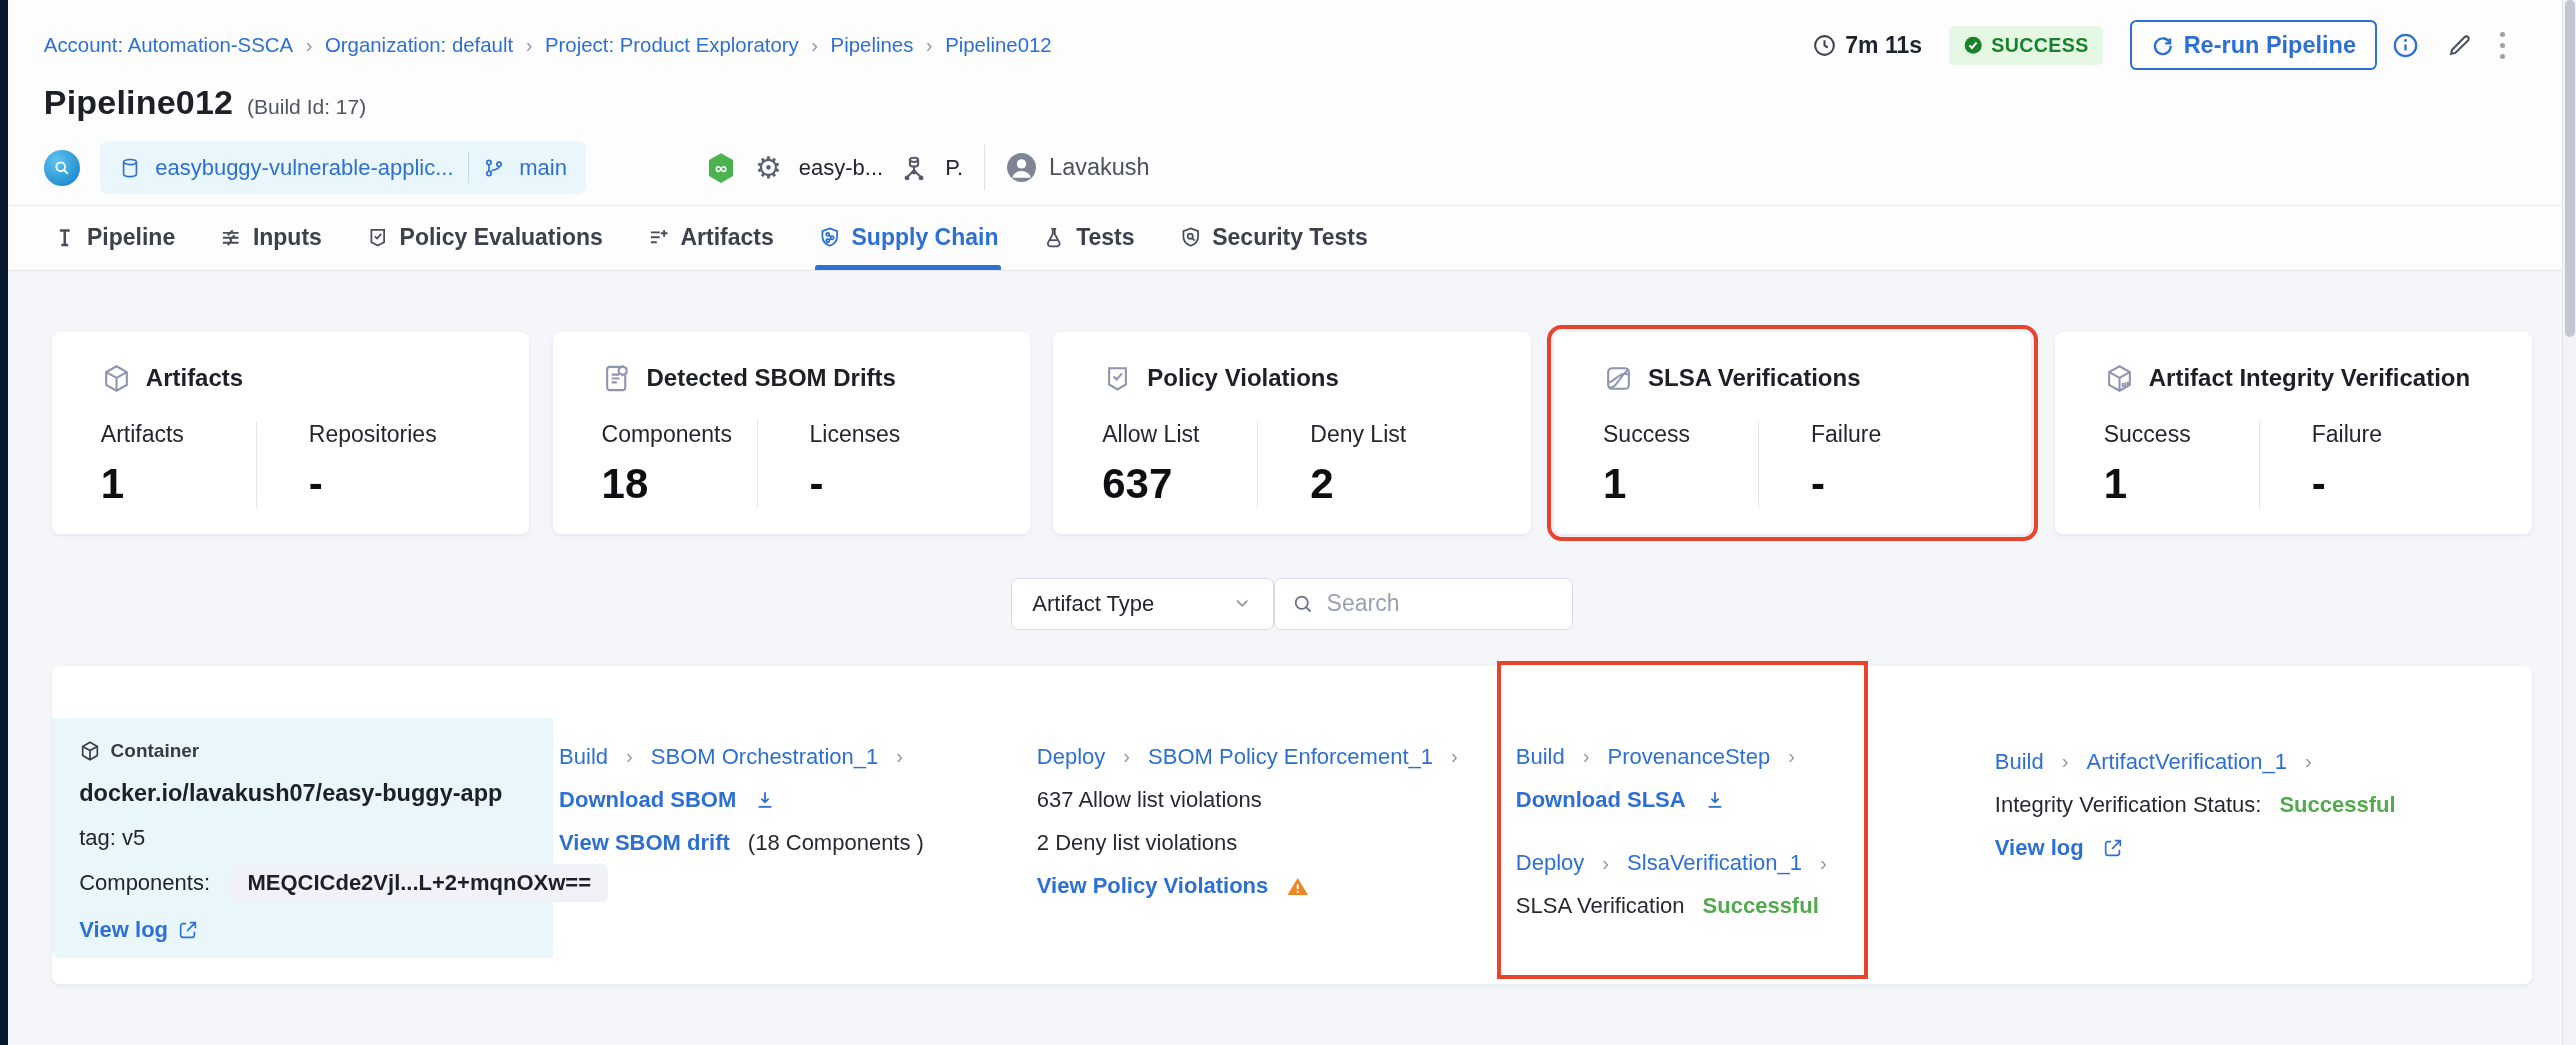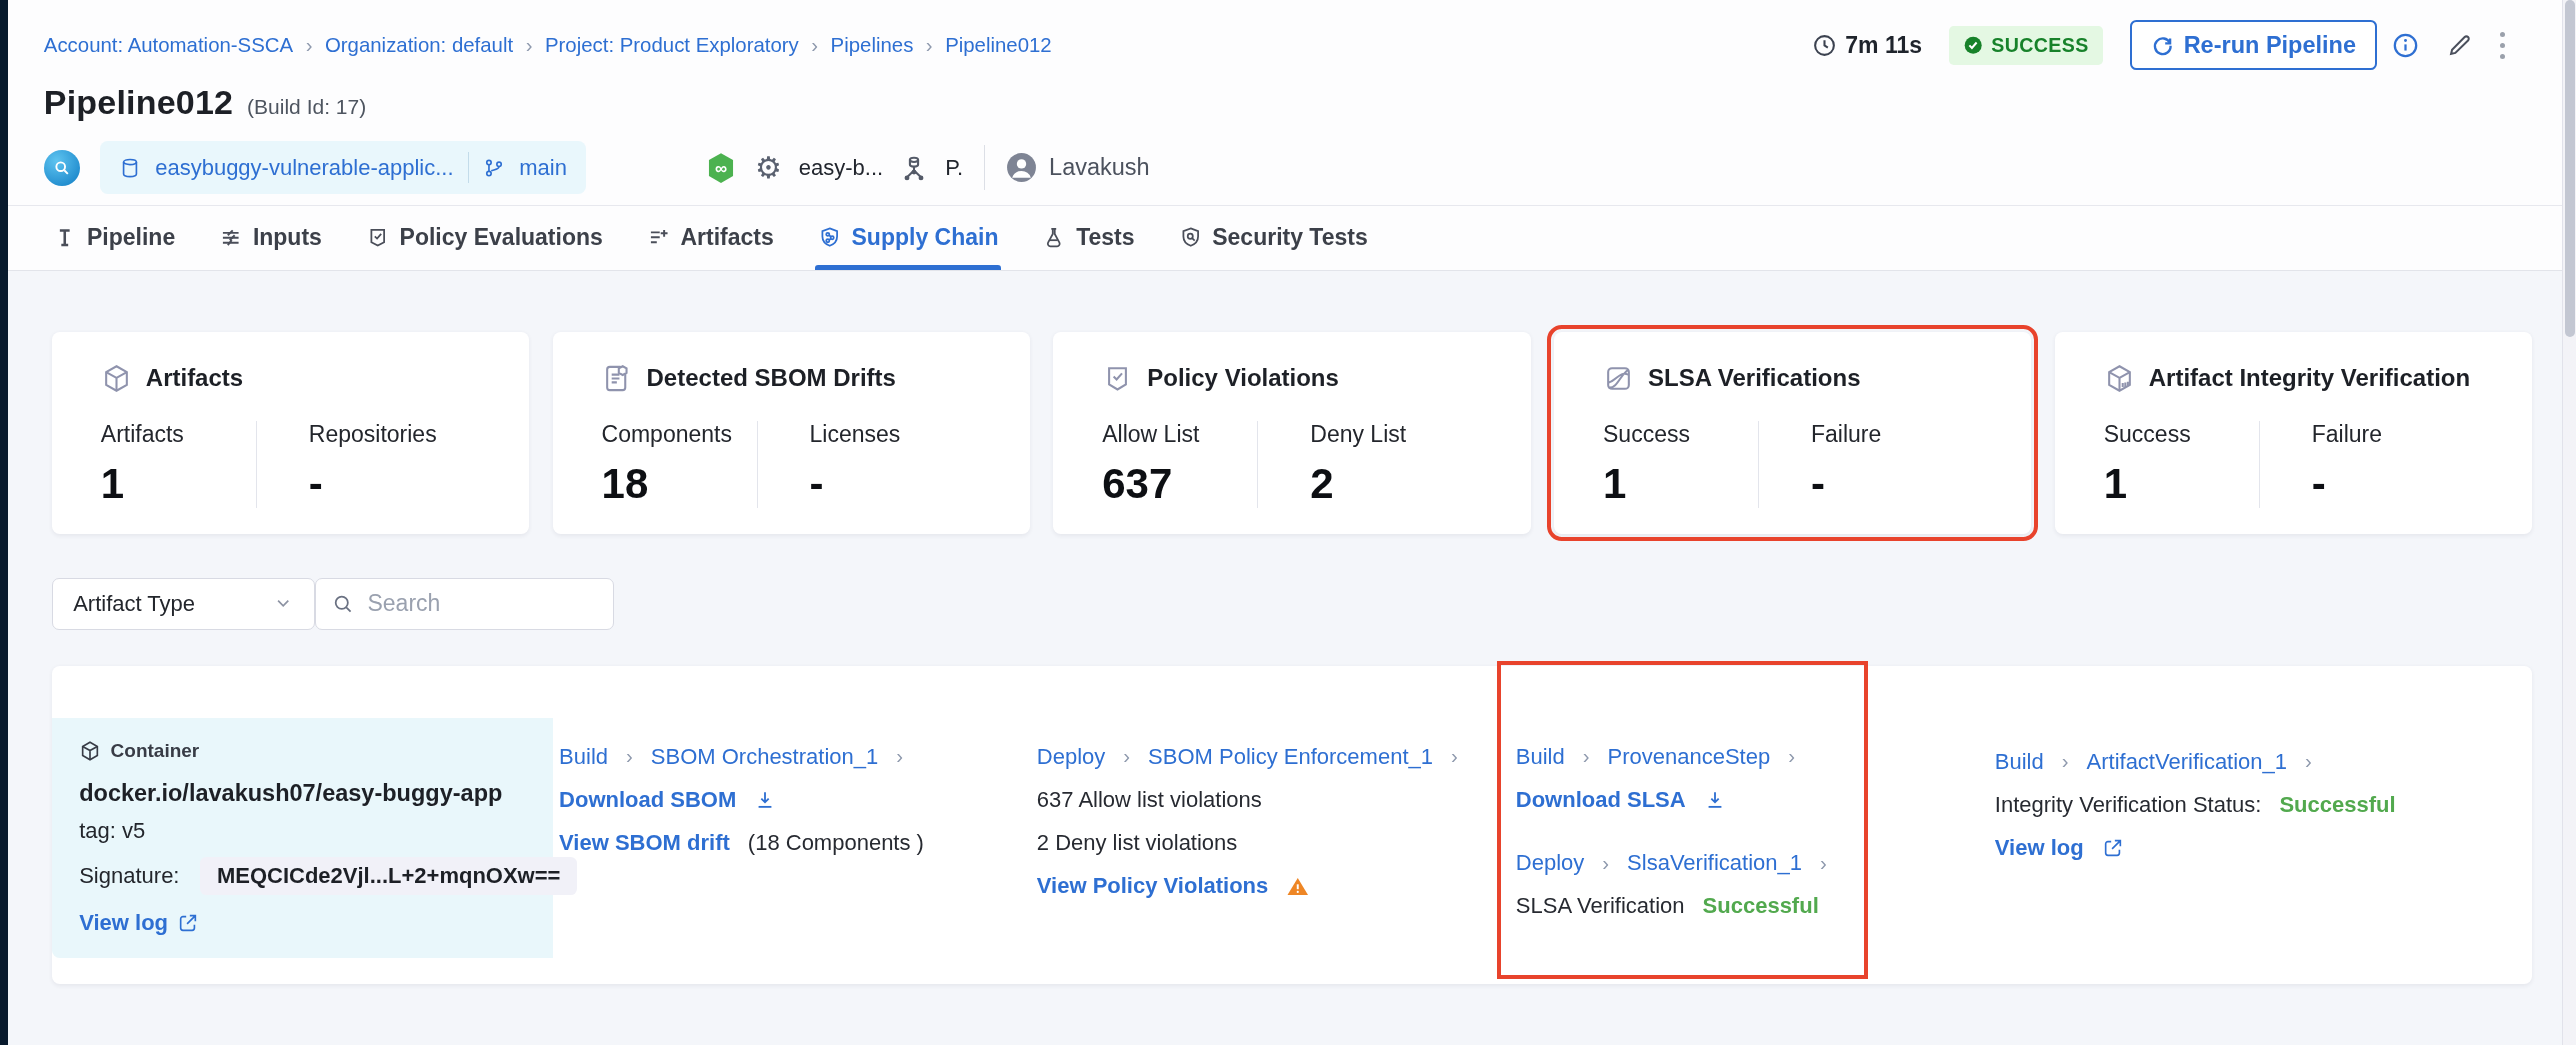--- a/index.html
+++ b/index.html
@@ -77,21 +77,21 @@
   .card-head { display:flex; align-items:center; gap:14px; }
   .card-head svg { width:31px; height:31px; stroke:#8f93ad; }
   .card-title { font-size:24px; font-weight:700; color:#1d2026; }
   .card-stats { display:flex; margin-top:27px; }
   .stat { display:flex; flex-direction:column; }
   .stat.first { width:155px; }
   .stat.second { border-left:1.2px solid #e3e5ec; padding-left:52px; flex:1; }
   .stat-label { font-size:23px; color:#23262c; }
   .stat-value { margin-top:12.5px; font-size:42px; font-weight:700; color:#0d0f13; }
 
-  .filter-row { margin-top:44px; display:flex; align-items:center; justify-content:flex-start; }
+  .filter-row { margin-top:44px; display:flex; align-items:center; justify-content:center; }
   .select { width:263px; height:52px; background:#fff; border:1.6px solid #d8dae3; border-radius:7px;
     display:flex; align-items:center; justify-content:space-between; padding:0 20.4px; cursor:pointer; }
   .select span { font-size:22px; color:#23262c; font-weight:500;}
   .select svg { width:20.4px; height:20.4px; stroke:#8d93a3; }
   .searchbox { width:299px; height:52px; background:#fff; border:1.6px solid #d8dae3; border-radius:7px;
     display:flex; align-items:center; padding:0 15.7px; gap:12.5px; }
   .searchbox svg { width:23.5px; height:23.5px; stroke:#6a7182; flex:none;}
   .searchbox input { border:none; outline:none; font-size:23px; color:#22262e; width:100%;
     font-family:inherit; background:transparent;}
   .searchbox input::placeholder { color:#9aa1af; }
@@ -101,21 +101,21 @@
     box-shadow:0 1.6px 4.7px rgba(40,45,70,.07); padding-top:27px;}
   .tgrid { display:grid; grid-template-columns:501px 484px 479px 479px 1fr; }
   .th { font-size:19px; font-weight:700; letter-spacing:1.3px; color:#272a31; }
   .th.c1 { padding-left:27.4px; } .th.c2 { padding-left:6.3px; }
   .trow { margin-top:25px; height:240px; }
   .cell { font-size:22px; line-height:1; }
   .cell-artifact { background:#e9f7fb; border-radius:0 0 0 7.8px; padding:22px 23.5px 0 27.4px; }
   .type-badge { display:flex; align-items:center; gap:9.4px; font-size:19px; font-weight:700; color:#383c46; }
   .type-badge svg { width:22px; height:22px; stroke:#383c46; }
   .artifact-name { margin-top:20.4px; font-size:23.5px; font-weight:700; color:#1d2026; }
-  .artifact-tag { margin-top:14px; font-size:22px; color:#23262c; }
+  .artifact-tag { margin-top:21px; font-size:22px; color:#23262c; }
   .sig-row { margin-top:15.7px; display:flex; align-items:center; }
   .sig-label { font-size:22px; color:#23262c; }
   .sig-pill { margin-left:20.4px; background:#f1f1f8; border-radius:6.3px; padding:7.8px 17px;
     font-size:22px; font-weight:600; color:#1d2026; }
   .cell-pad { padding-top:28px; }
   .cell-pad5 { padding-top:33px; }
   .line { display:flex; align-items:center; gap:18px; margin-bottom:21px; }
   .line a { color:#2e6fd2; text-decoration:none; font-weight:500; cursor:pointer; }
   .line a.action { font-weight:600; }
   .line .dark { color:#272a31; font-weight:400; }
@@ -439,21 +439,21 @@
           <div class="type-badge">
             <svg viewBox="0 0 24 24" fill="none" stroke-width="1.8">
                 <path d="M12 2.5l8 4.5v10l-8 4.5-8-4.5V7z"></path>
                 <path d="M4 7l8 4.5L20 7M12 11.5v10"></path>
               </svg>
             <span>Container</span>
           </div>
           <div class="artifact-name">docker.io/lavakush07/easy-buggy-app</div>
           <div class="artifact-tag">tag: v5</div>
           <div class="sig-row">
-            <span class="sig-label">Signature:</span>
+            <span class="sig-label">Components:</span>
             <span class="sig-pill">MEQCICde2Vjl...L+2+mqnOXw==</span>
           </div>
           <div class="view-log">
             <a>View log</a>
             <svg viewBox="0 0 24 24" fill="none" stroke-width="1.8">
                 <path d="M10 5H6.5A2.5 2.5 0 0 0 4 7.5v10A2.5 2.5 0 0 0 6.5 20h10a2.5 2.5 0 0 0 2.5-2.5V14"></path>
                 <path d="M14 4h6v6M19.5 4.5L11 13"></path>
               </svg>
           </div>
         </div>

